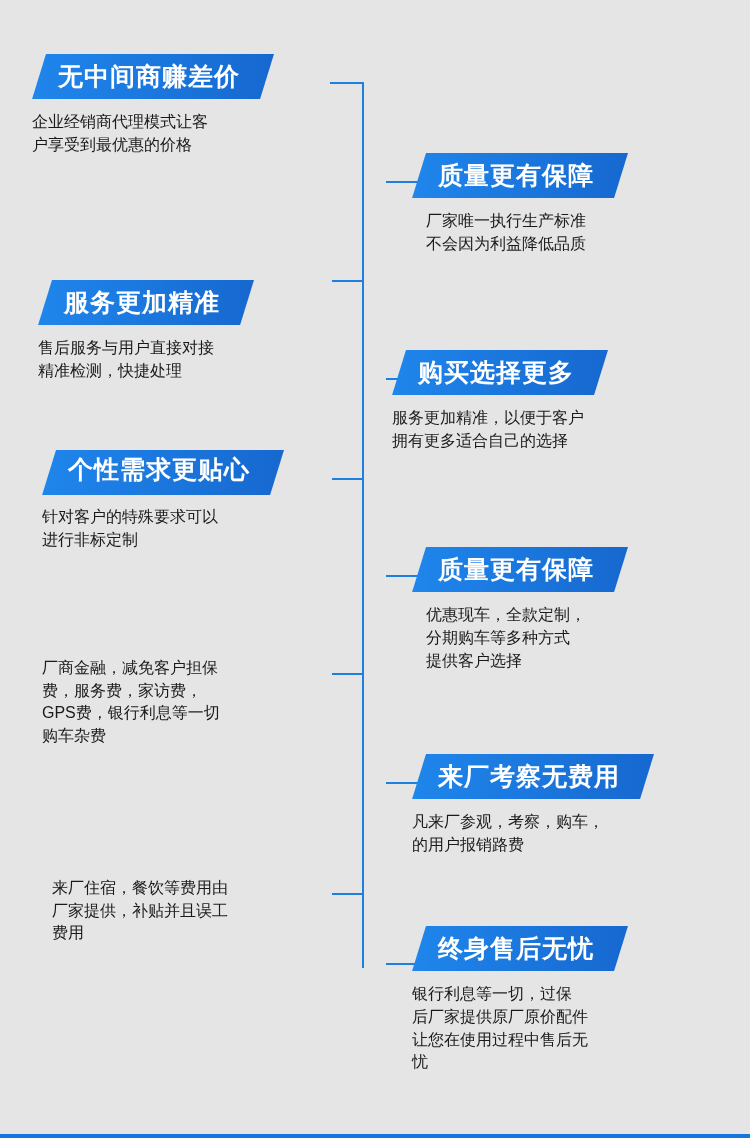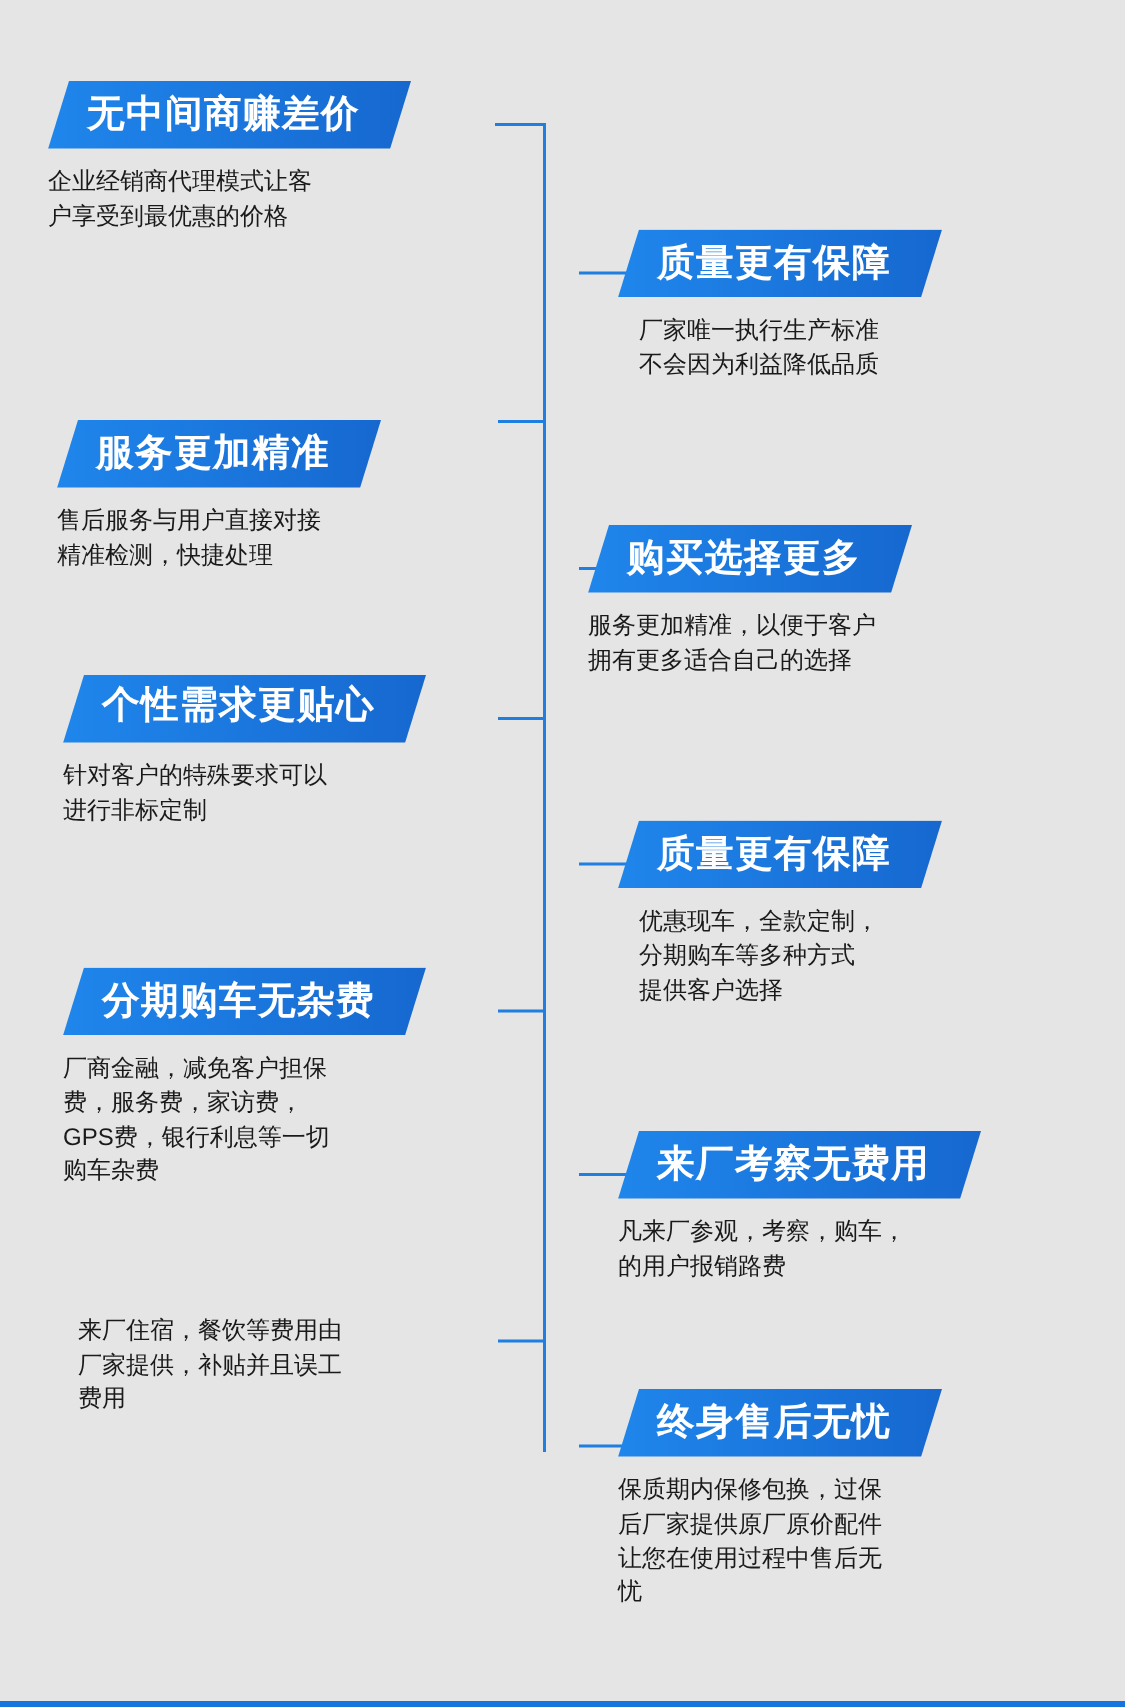--- a/index.html
+++ b/index.html
@@ -128,41 +128,40 @@
   </div>
 
   <div class="item right" style="left:412px; top:547px; width:320px;">
     <div class="banner">质量更有保障</div>
     <div class="desc indent">优惠现车，全款定制，
 分期购车等多种方式
 提供客户选择</div>
   </div>
 
   <div class="item left" style="left:42px; top:645px; width:310px;">
-    <div class="banner">分期购车无杂费</div>
     <div class="desc">厂商金融，减免客户担保
 费，服务费，家访费，
 GPS费，银行利息等一切
 购车杂费</div>
   </div>
 
   <div class="item right" style="left:412px; top:754px; width:320px;">
     <div class="banner">来厂考察无费用</div>
     <div class="desc">凡来厂参观，考察，购车，
 的用户报销路费</div>
   </div>
 
   <div class="item left" style="left:52px; top:865px; width:300px;">
     <div class="desc">来厂住宿，餐饮等费用由
 厂家提供，补贴并且误工
 费用</div>
   </div>
 
   <div class="item right" style="left:412px; top:926px; width:320px;">
     <div class="banner">终身售后无忧</div>
-    <div class="desc">保质期内保修包换，过保
+    <div class="desc">银行利息等一切，过保
 后厂家提供原厂原价配件
 让您在使用过程中售后无
 忧</div>
   </div>
 
   <div class="bottom-rule"></div>
 </div>
 
 </body></html>

